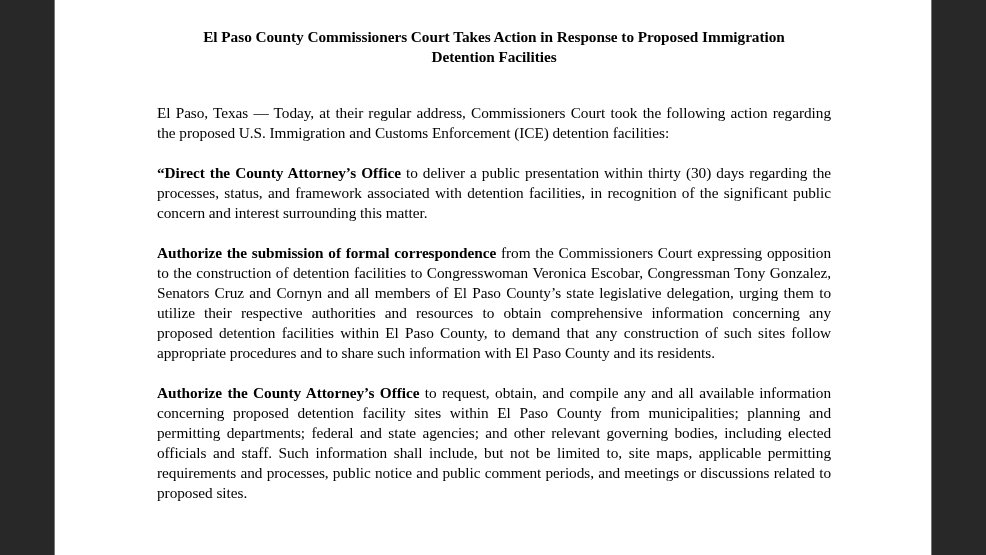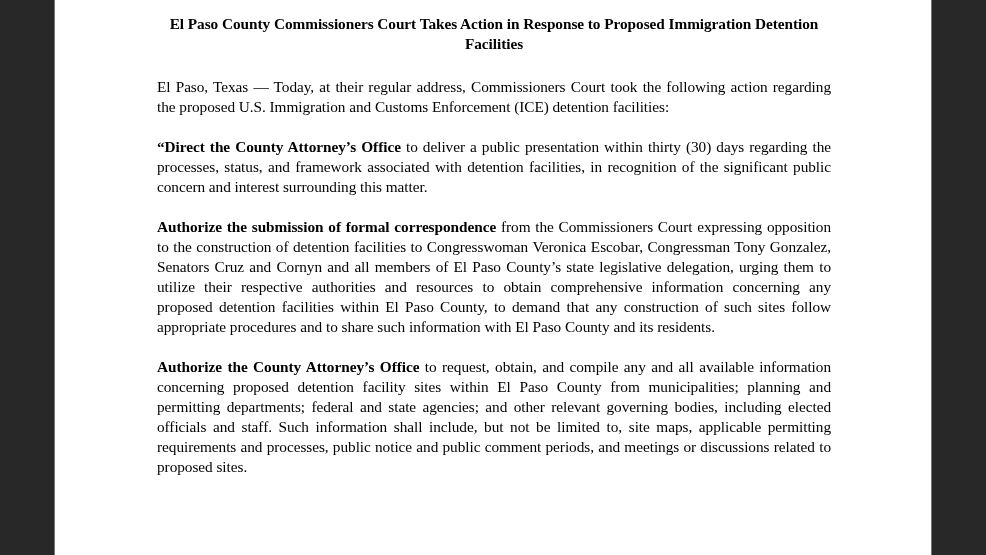--- a/index.html
+++ b/index.html
@@ -35,21 +35,21 @@
     top: 0;
     width: 674px;
   }
   .doc-title {
     font-family: "Liberation Serif", "DejaVu Serif", serif;
     font-weight: bold;
     font-size: 15.3px;
     line-height: 20px;
     color: #000000;
     text-align: center;
-    margin: 3px;
+    margin: 16px;
     padding-top: 11px;
     letter-spacing: -0.05px;
   }
   .para {
     font-family: "Liberation Serif", "DejaVu Serif", serif;
     font-size: 15.3px;
     line-height: 20px;
     color: #000000;
     text-align: justify;
     text-justify: inter-word;

